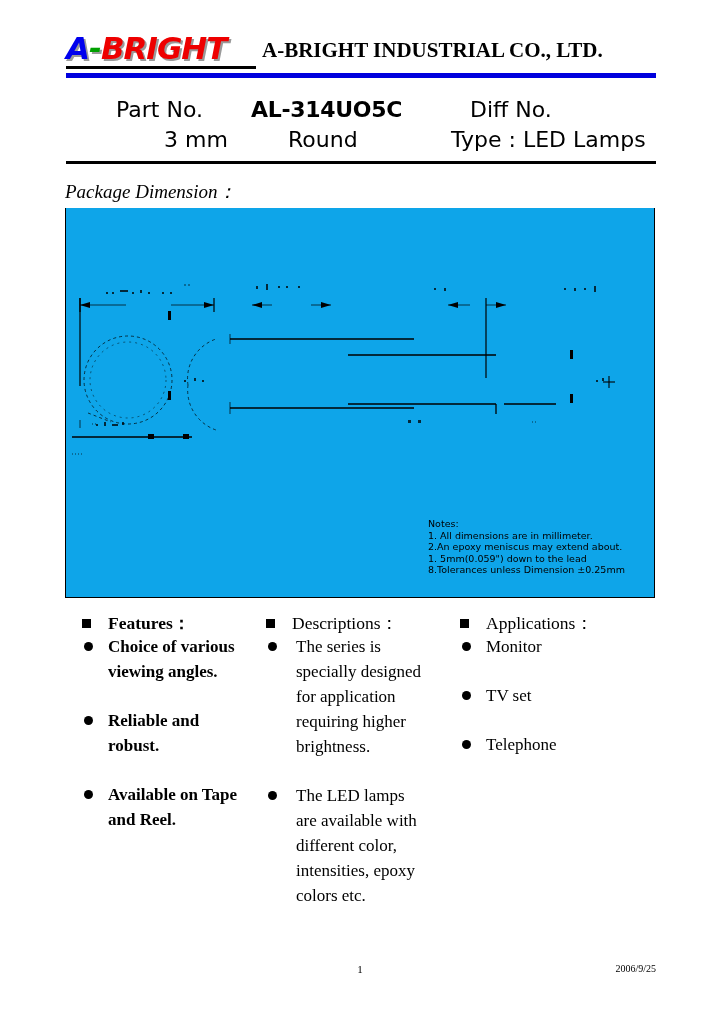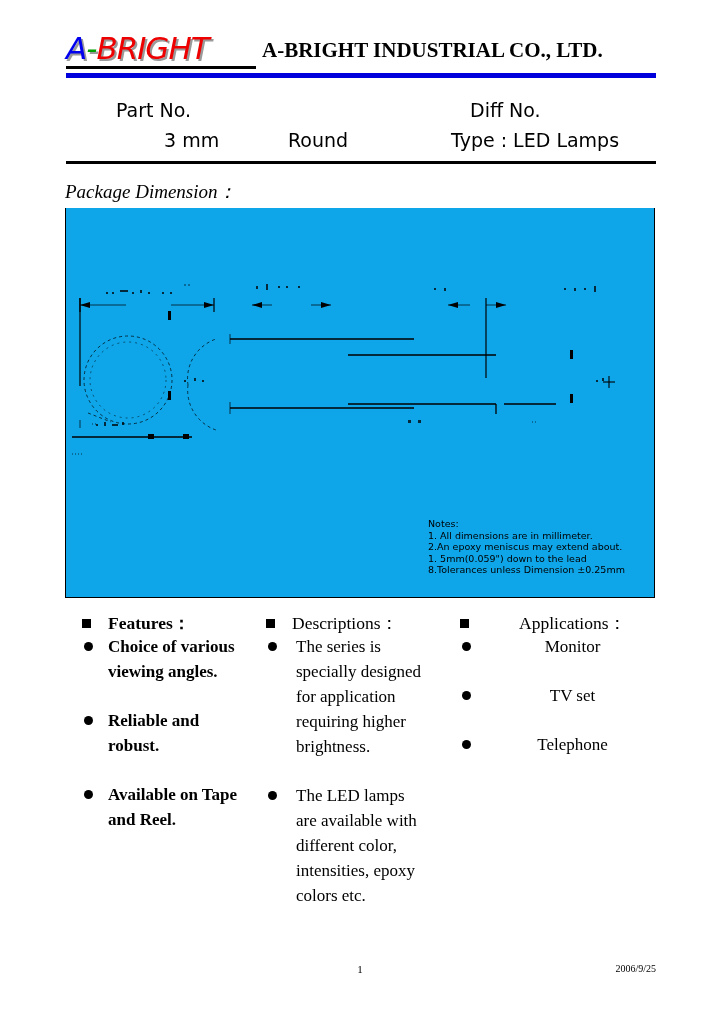--- a/index.html
+++ b/index.html
@@ -25,21 +25,21 @@
     left: 66px;
     top: 30px;
     width: 590px;
     height: 52px;
   }
   .logo {
     position: absolute;
     left: 0;
     top: 2px;
     font-family: "DejaVu Sans", sans-serif;
-    font-weight: normal;
+    font-weight: bold;
     font-style: italic;
     font-size: 31px;
     line-height: 33px;
     letter-spacing: -1px;
     white-space: nowrap;
     text-shadow: 2px 2px 0 #9a9a9a;
   }
   .logo .l-a  { color: #0000ee; }
   .logo .l-d  { color: #00a000; }
   .logo .l-br { color: #ee0000; }
@@ -82,21 +82,21 @@
   .parttable .row {
     position: absolute;
     left: 0;
     width: 100%;
     height: 30px;
   }
   .parttable .r1 { top: 0px; }
   .parttable .r2 { top: 30px; }
   .cell {
     position: absolute;
-    font-size: 19px;
+    font-size: 22px;
     line-height: 28px;
     white-space: nowrap;
   }
   .c-partno   { left: 50px;  }
   .c-partval  { left: 185px; font-weight: bold; letter-spacing: -0.3px;}
   .c-diffno   { left: 384px; margin-left: 20px; }
   .c-size     { left: 98px;  }
   .c-round    { left: 222px; }
   .c-type     { left: 385px; }
   .parttable-rule {
@@ -153,21 +153,21 @@
     left: 64px;
     top: 612px;
     width: 600px;
   }
   .col {
     position: absolute;
     top: 0;
   }
   .col-features     { left: 12px;   width: 195px; font-weight: bold; }
   .col-descriptions { left: 196px; width: 190px; }
-  .col-applications { left: 390px; width: 205px; text-align: center; }
+  .col-applications { left: 390px; width: 205px; }
 
   .col-head {
     position: relative;
     font-size: 17.5px;
     line-height: 22px;
     padding-left: 32px;
     white-space: nowrap;
     height: 22px;
   }
   .col-head .sq {
@@ -229,20 +229,21 @@
   <div class="header">
     <div class="logo"><span class="l-a">A</span><span class="l-d">-</span><span class="l-br">BRIGHT</span></div>
     <div class="logo-rule"></div>
     <div class="company">A-BRIGHT INDUSTRIAL CO., LTD.</div>
   </div>
   <div class="header-bar"></div>
 
   <div class="parttable">
     <div class="row r1">
       <span class="cell c-partno">Part No.</span>
+      <span class="cell c-partval">AL-314UO5C</span>
       <span class="cell c-diffno">Diff No.</span>
     </div>
     <div class="row r2">
       <span class="cell c-size">3 mm</span>
       <span class="cell c-round">Round</span>
       <span class="cell c-type">Type : LED Lamps</span>
     </div>
   </div>
   <div class="parttable-rule"></div>
 

